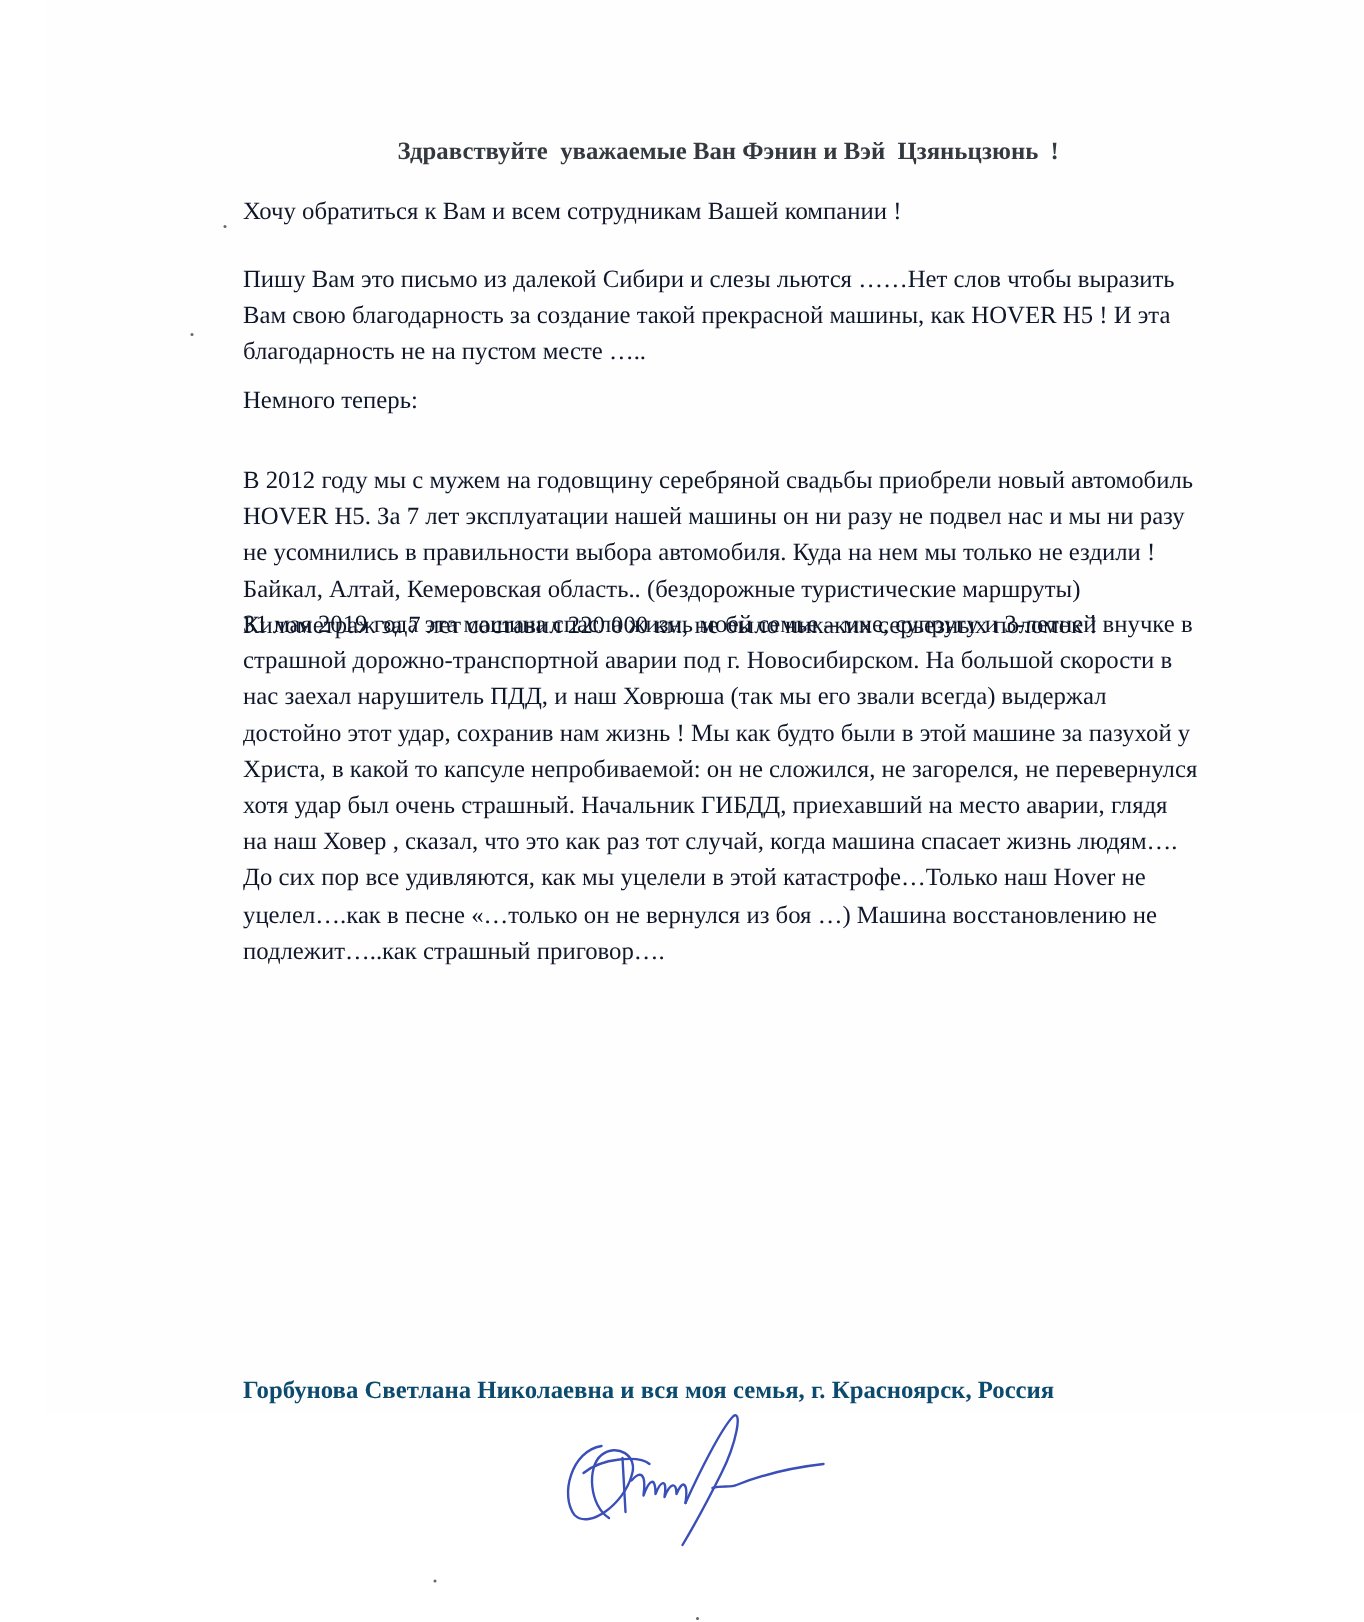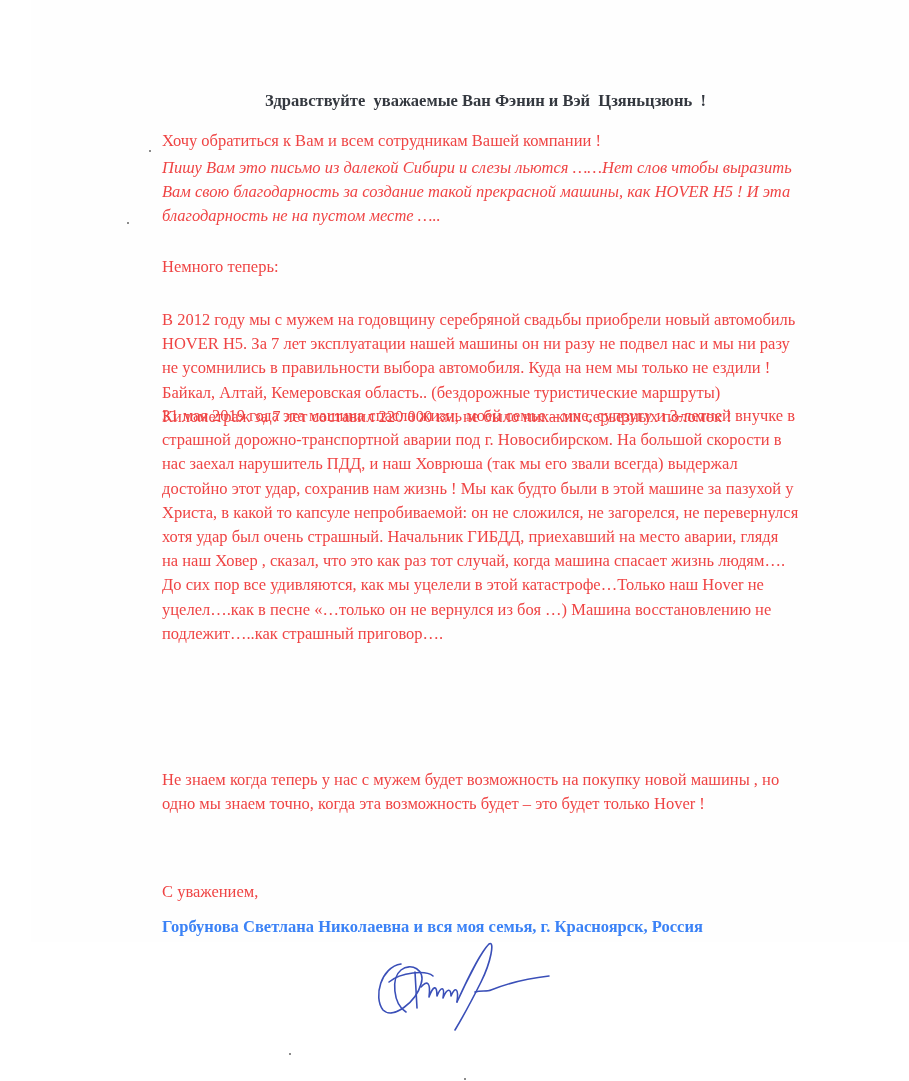--- a/index.html
+++ b/index.html
@@ -7,31 +7,31 @@
       width: 909px; height: 1081px; background: #ffffff; position: relative; overflow: hidden;
       font-family: "Liberation Serif", "DejaVu Serif", serif; color: #3a3d44;
     }
     .page { position: absolute; left: 0; top: 0; width: 909px; height: 942px; background: #fefefe; margin-left: 31px; }
     .title {
       position: absolute; left: 0; width: 909px; top: 91px; text-align: center;
       font-weight: bold; font-size: 16.5px; color: #34383f; white-space: pre;
     }
     .para {
       position: absolute; left: 131px; width: 720px; font-size: 16.5px; line-height: 24.2px;
-      color: #ef4444; white-space: pre-line;
+      color: #0f172a; white-space: pre-line;
     }
     .p-greet { top: 129px; }
-    .p1 { top: 156px; font-style: italic; }
+    .p1 { top: 174px; }
     .p-hist { top: 255px; }
     .p2 { top: 308px; }
     .p3 { top: 404px; }
     .p4 { top: 681px; }
     .p5 { top: 768px; }
     .p-regards { top: 880px; }
-    .signer { top: 915px; font-weight: bold; color: #3b82f6; }
+    .signer { top: 915px; font-weight: bold; color: #0c4a6e; }
     .signature { position: absolute; left: 340px; top: 942px; width: 180px; height: 105px; }
     .speck { position: absolute; width: 2px; height: 2px; background: #666; border-radius: 1px; }
   </style>
 </head>
 <body>
 
 <div class="page">
   <div class="title">Здравствуйте  уважаемые Ван Фэнин и Вэй  Цзяньцзюнь  !</div>
   <div class="para p-greet">Хочу обратиться к Вам и всем сотрудникам  Вашей компании !</div>
   <div class="para p1">Пишу Вам это письмо из далекой Сибири и слезы льются ……Нет слов чтобы выразить
@@ -46,23 +46,20 @@
   <div class="para p3">31 мая 2019 года эта машина спасла жизнь моей семье – мне, супругу и 3-летней внучке в
 страшной дорожно-транспортной аварии под  г. Новосибирском. На большой скорости в
 нас заехал нарушитель ПДД, и наш Ховрюша (так мы его звали всегда) выдержал
 достойно этот удар, сохранив нам жизнь ! Мы как будто были в этой машине за пазухой у
 Христа, в какой то капсуле непробиваемой: он не сложился, не загорелся, не перевернулся
 хотя удар был очень страшный.  Начальник ГИБДД, приехавший на место аварии, глядя
 на наш Ховер , сказал, что это как раз тот случай, когда машина спасает жизнь людям….
 До сих пор все удивляются, как мы уцелели в этой катастрофе…Только наш Hover не
 уцелел….как в песне «…только он не вернулся из боя …)  Машина восстановлению не
 подлежит…..как страшный приговор….</div>
-  <div class="para p5">Не знаем  когда теперь у нас с мужем будет возможность на покупку новой машины , но
-одно мы знаем точно, когда эта возможность будет – это будет только Hover !</div>
-  <div class="para p-regards">С уважением,</div>
   <div class="para signer">Горбунова Светлана Николаевна и вся моя семья, г. Красноярск, Россия</div>
 
   <svg class="signature" viewBox="0 0 180 105">
     <g id="sig-strokes" fill="none" stroke-width="1.6" stroke-linecap="round" stroke-linejoin="round" stroke="#3a4fb8">
       <path d="M30 22 C10 25, 2 55, 12 68 C22 78, 45 60, 50 42 C55 28, 40 20, 30 28 C20 36, 22 62, 35 70"></path>
       <path d="M18 40 C30 30, 55 28, 62 34"></path>
       <path d="M44 30 L46 66 M50 45 C56 38, 60 40, 58 55 C62 44, 66 42, 66 54 C70 44, 74 44, 72 56 C76 46, 80 46, 80 54 C84 44, 88 46, 86 60"></path>
       <path d="M86 60 C95 40, 110 10, 118 2 C124 -2, 120 20, 110 40 C100 60, 90 78, 84 88"></path>
       <path d="M104 50 C110 48, 116 50, 120 48 C140 40, 160 36, 178 34"></path>
     </g>

